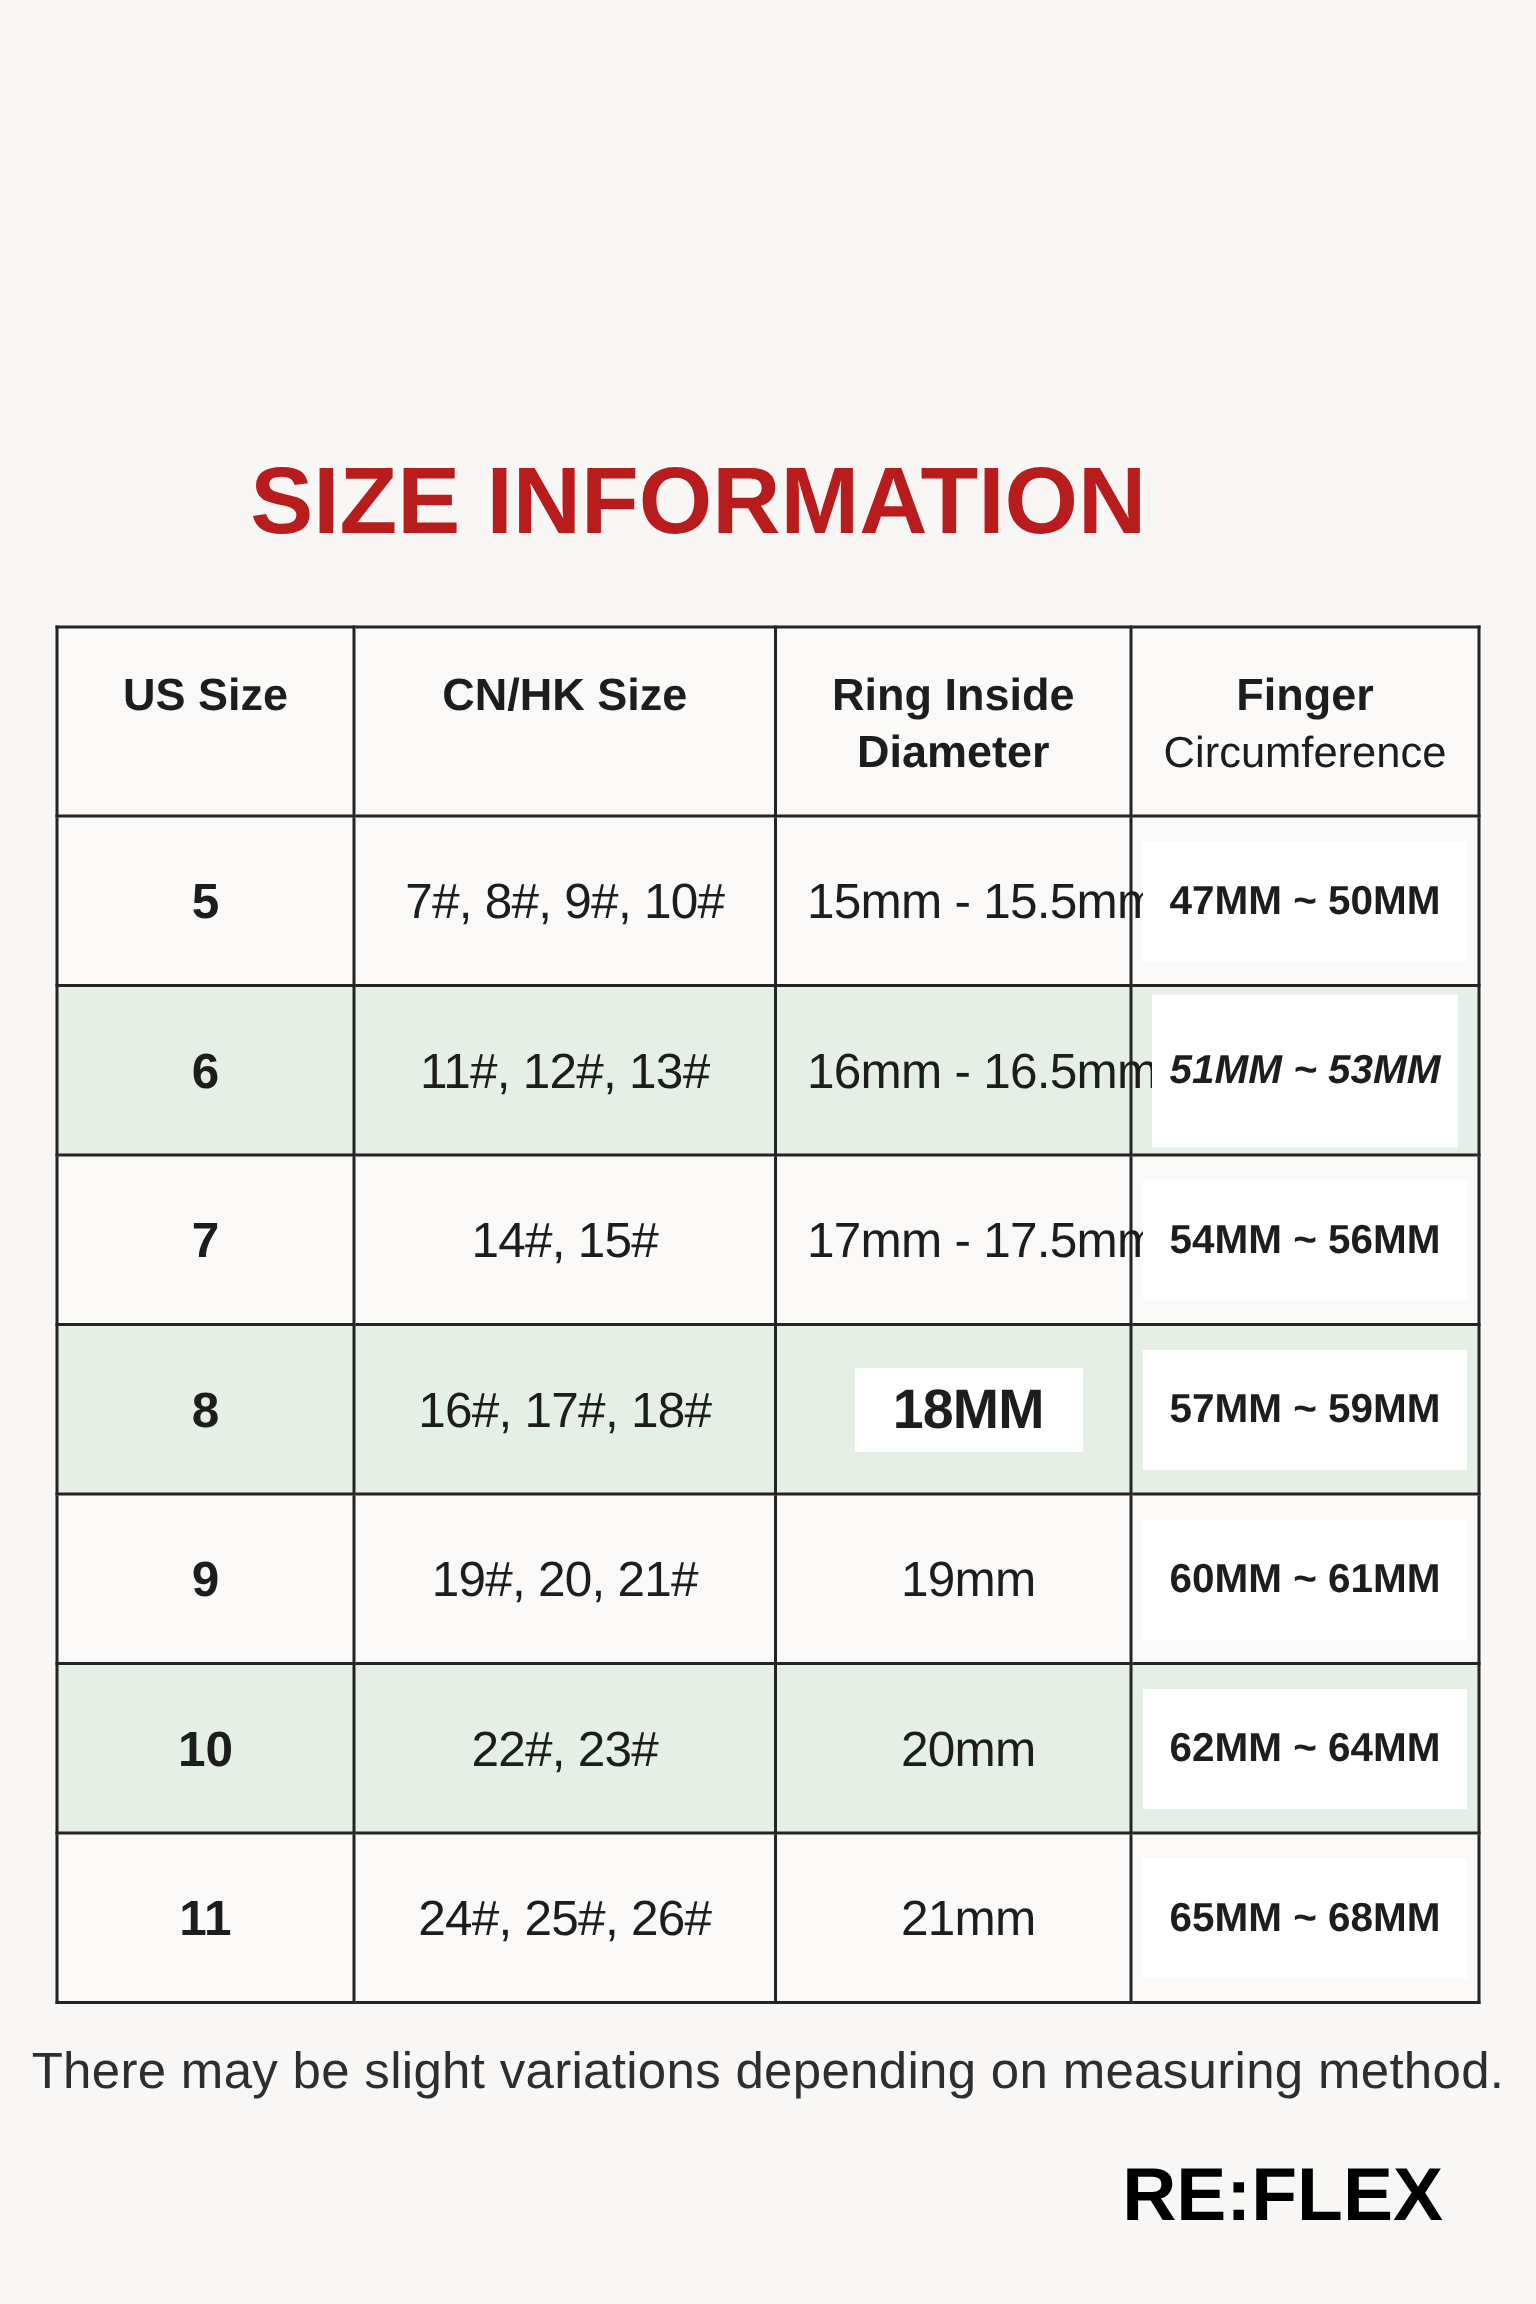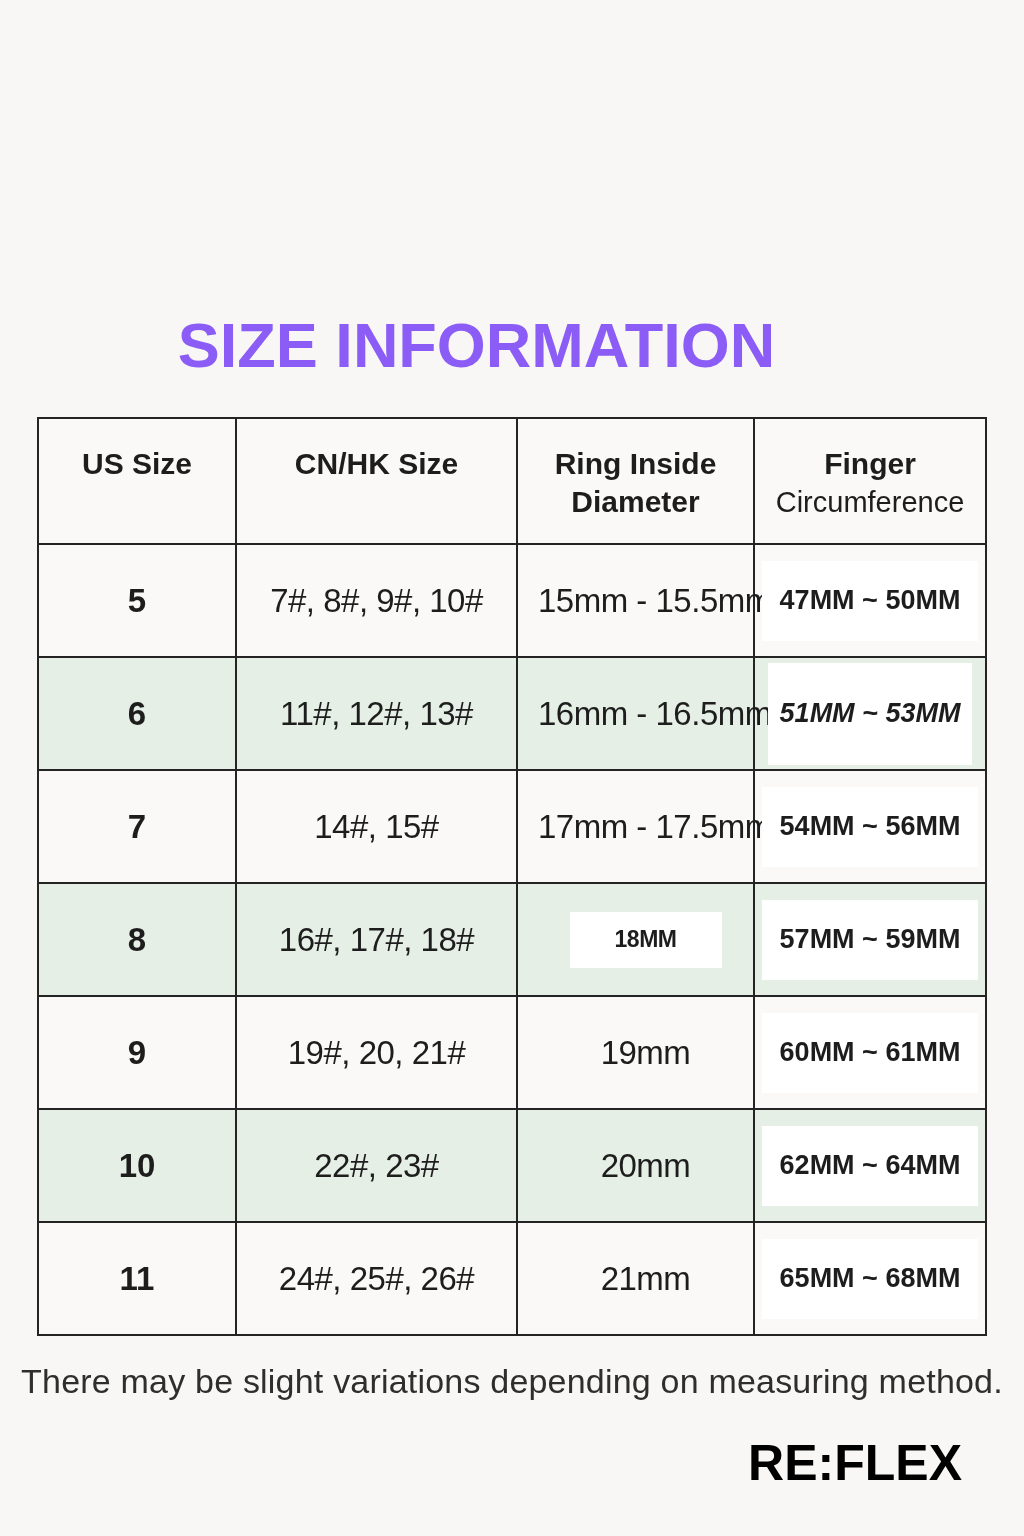--- a/index.html
+++ b/index.html
@@ -14,26 +14,26 @@
     width: 1024px;
     height: 1536px;
     background: #f8f7f5;
     overflow: hidden;
   }
   .title {
     position: absolute;
     top: 293px;
     left: 0;
     width: 921px;
-    margin: 16px;
+    margin: 5px;
     text-align: center;
     font-size: 63px;
     font-weight: 700;
     letter-spacing: 0px;
-    color: #8b5cf6;
+    color: #b91c1c;
   }
   table.size-table {
     position: absolute;
     left: 37px;
     top: 417px;
     width: 948px;
     border-collapse: collapse;
     table-layout: fixed;
   }
   .size-table th, .size-table td {
@@ -62,21 +62,21 @@
   .patch {
     display: inline-flex;
     align-items: center;
     justify-content: center;
     background: #ffffff;
     min-width: 200px;
     min-height: 80px;
     padding: 0 8px;
   }
   .patch-tall { min-height: 102px; min-width: 188px; font-style: italic; }
-  .patch-sm { min-width: 136px; min-height: 56px; font-size: 23px; }
+  .patch-sm { min-width: 136px; min-height: 56px; font-size: 37px; }
   .footnote {
     position: absolute;
     top: 1362px;
     left: 0;
     width: 1024px;
     margin: 0;
     text-align: center;
     font-size: 34px;
     font-weight: 400;
     color: #2e2e2e;

